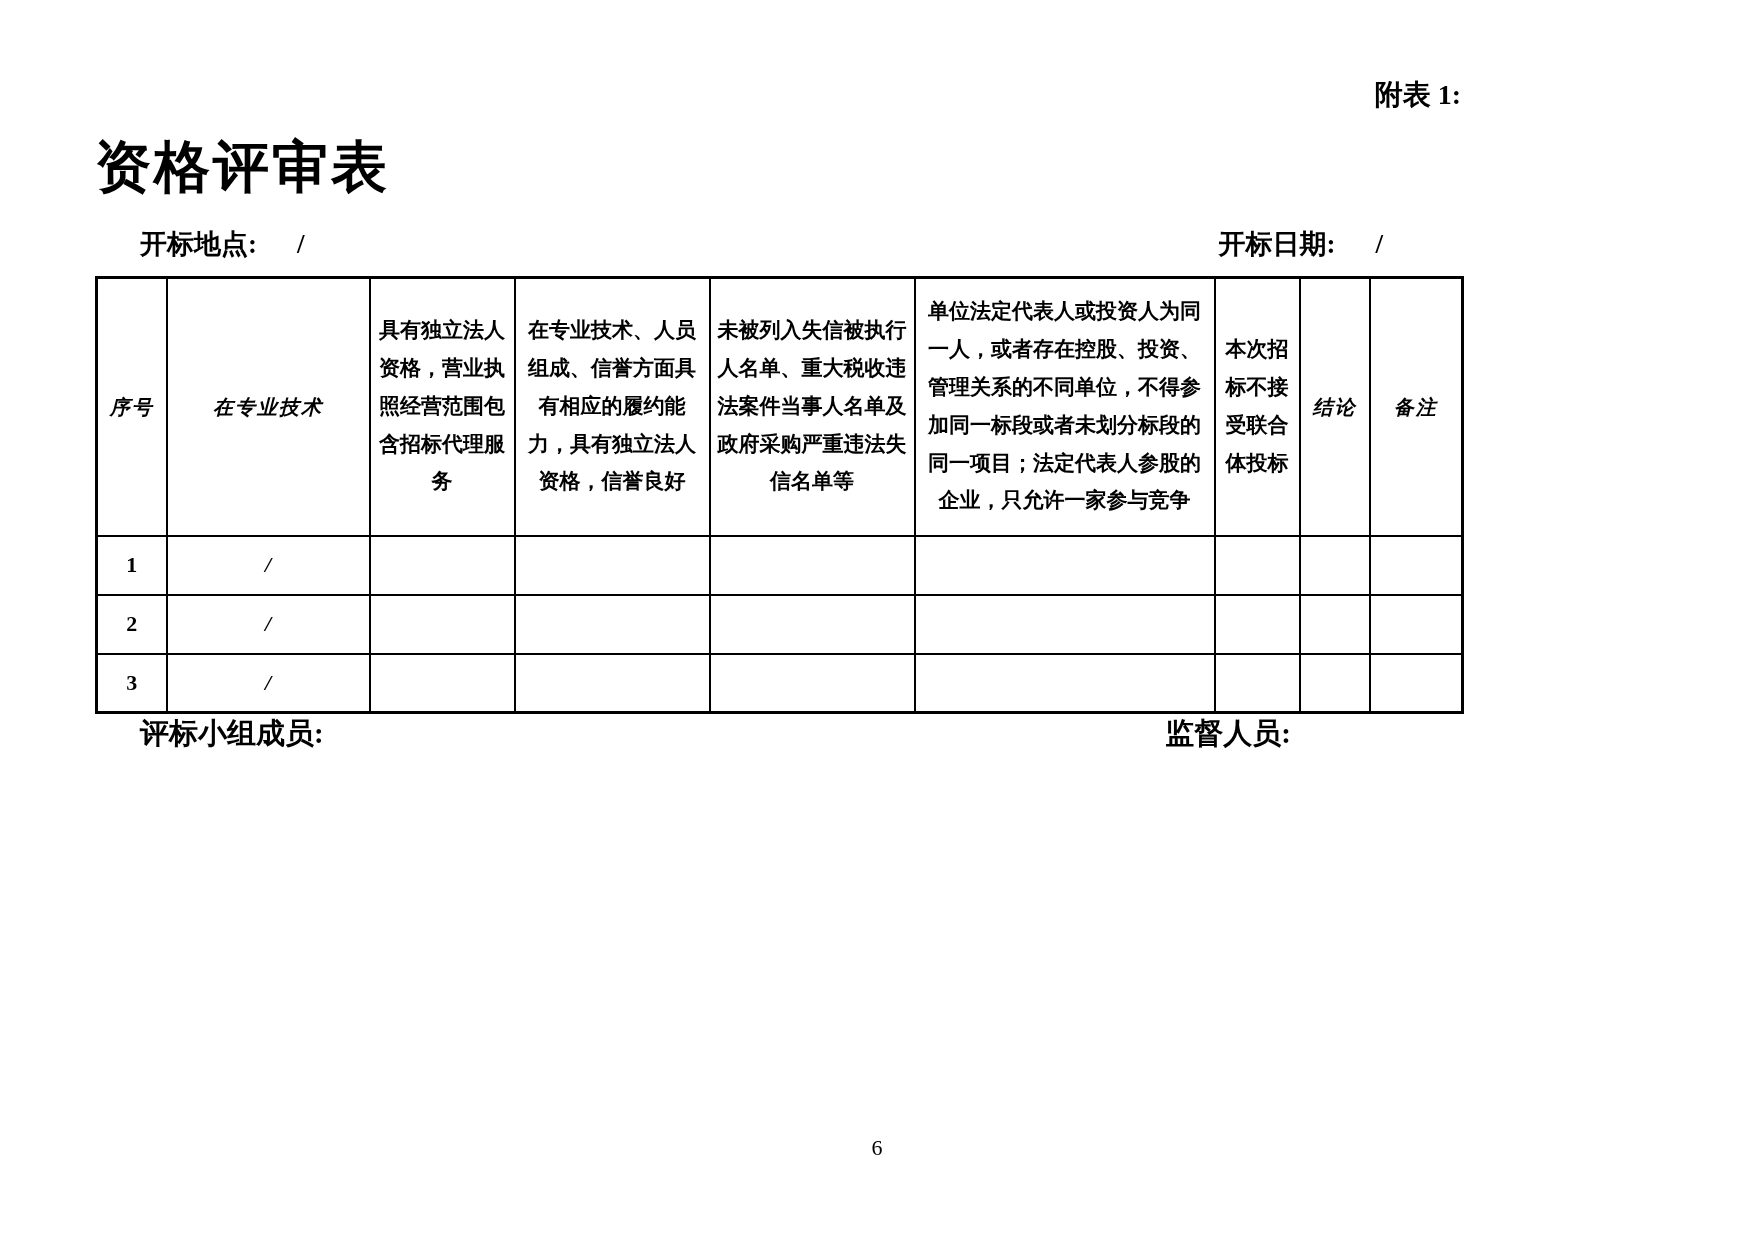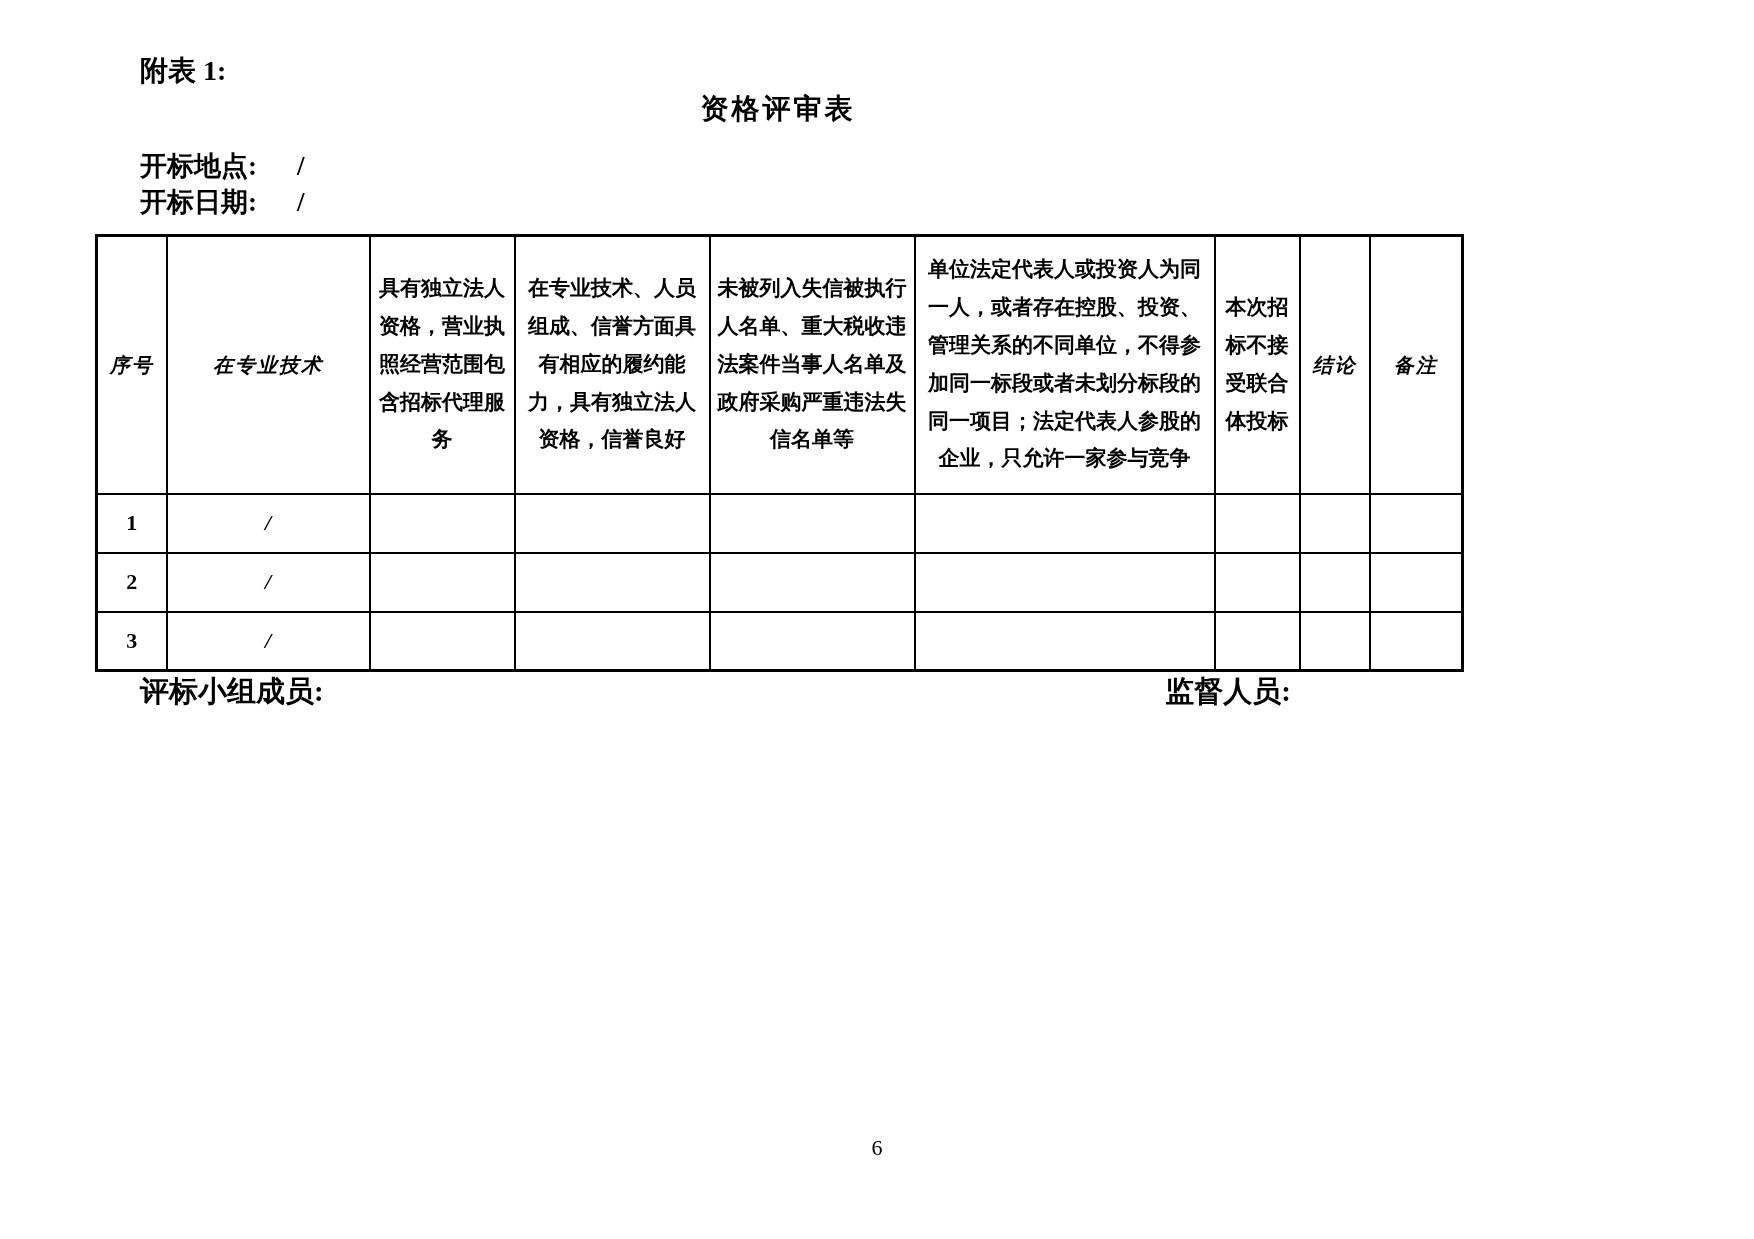--- a/index.html
+++ b/index.html
@@ -16,44 +16,44 @@
     font-weight: bold;
     overflow: hidden;
   }
   .content {
     position: absolute;
     left: 95px;
     top: 0;
     width: 1366px;
   }
   .attachment {
-    margin-top: 52px;
+    margin-top: 76px;
     margin-left: 45px;
     font-size: 28px;
+    text-align: right;
   }
   .doc-title {
-    text-align: center;
-    font-size: 28px;
+    font-size: 56px;
     font-weight: 900;
+    margin-top: 16px;
     letter-spacing: 3px;
   }
   .project-line {
     margin-top: 30px;
     margin-left: 45px;
     font-size: 27px;
   }
   .project-line .label { margin-right: 26px; }
   .meta-line {
     display: flex;
     justify-content: space-between;
     margin-top: 20px;
     margin-left: 45px;
     padding-right: 78px;
     font-size: 27px;
-    flex-direction: column;
   }
   .meta-item .label { margin-right: 40px; }
   .meta-item .value { font-family: "Liberation Serif", serif; }
 
   table.qual-table {
     margin-top: 14px;
     border-collapse: collapse;
     table-layout: fixed;
     width: 1366px;
     border: 3px solid #000;

